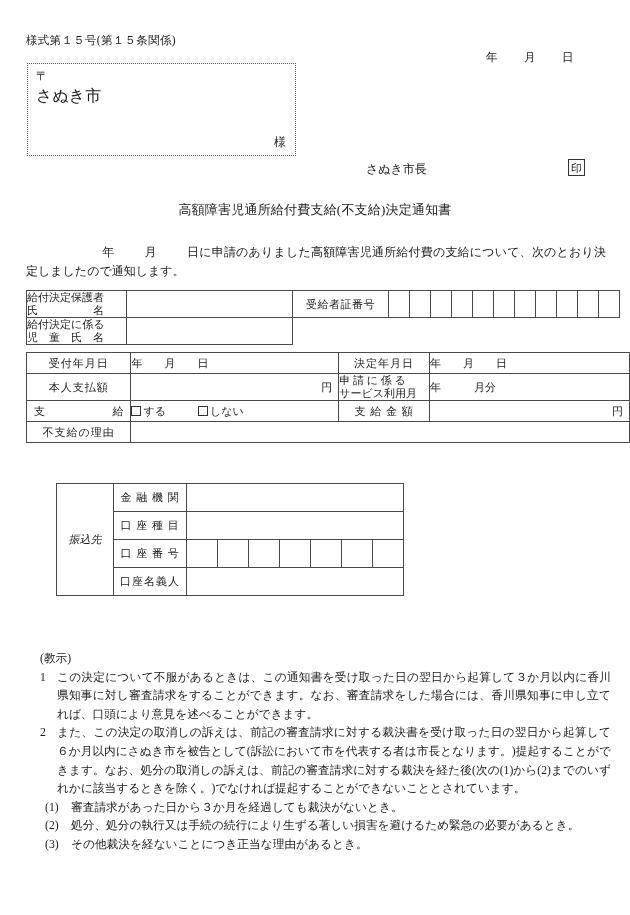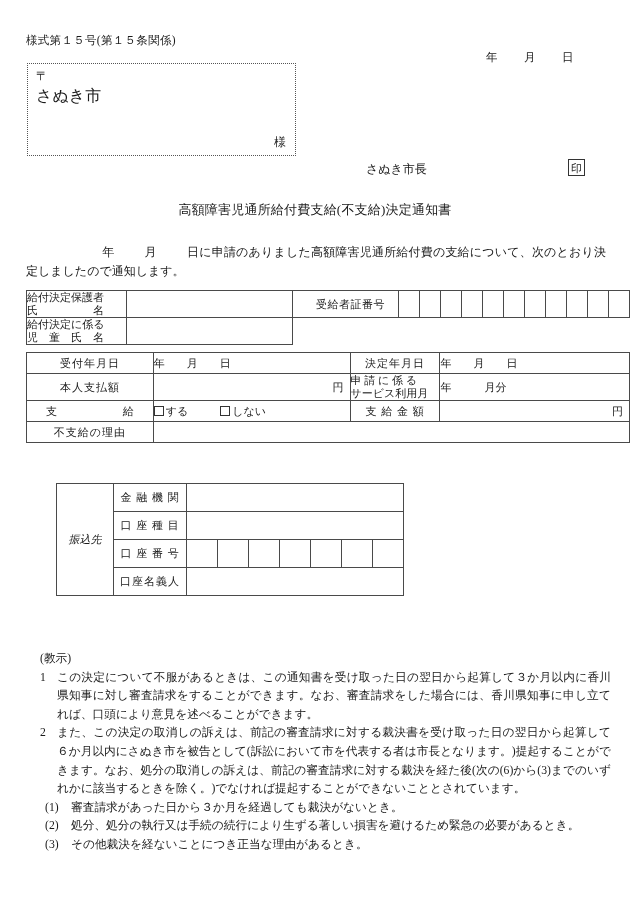--- a/index.html
+++ b/index.html
@@ -136,39 +136,38 @@
   }
   .lbl2 {
     text-align: left;
     line-height: 13px;
     white-space: nowrap;
     font-family: Liberation Serif, serif;
   }
   .lbl-sp {
     text-align: justify;
     text-align-last: justify;
-    padding: 0 19px !important;
+    padding: 0 7px !important;
     white-space: nowrap;
   }
   .blank { background: #fff; }
   .cellbox { width: 20px; }
 
   
   #table-beneficiary { left: 26px; top: 290px; }
   #table-beneficiary td.t1-label {
     width: 99px;
     height: 26px;
     line-height: 13px;
   }
   #table-beneficiary td.t1-value { width: 165px; }
   #table-beneficiary td.t1-certlabel {
     width: 95px;
     text-align: center;
     letter-spacing: 0.5px;
-    padding-left: 10px;
   }
 
   
   #table-decision { left: 26px; top: 352px; }
   #table-decision td { height: 20px; }
   #table-decision td.c1 { width: 90px; }
   #table-decision td.c2 { width: 205px; }
   #table-decision td.c3 { width: 90px; }
   #table-decision td.c4 { width: 197px; }
   .yen-right {
@@ -349,21 +348,21 @@
     </table>
 
   <div class="instr">
     <div class="instr-title">(教示)</div>
 
     <div class="instr-item">
       <span class="num">1</span><span>この決定について不服があるときは、この通知書を受け取った日の翌日から起算して３か月以内に香川県知事に対し審査請求をすることができます。なお、審査請求をした場合には、香川県知事に申し立てれば、口頭により意見を述べることができます。</span>
     </div>
 
     <div class="instr-item">
-      <span class="num">2</span><span>また、この決定の取消しの訴えは、前記の審査請求に対する裁決書を受け取った日の翌日から起算して６か月以内にさぬき市を被告として(訴訟において市を代表する者は市長となります。)提起することができます。なお、処分の取消しの訴えは、前記の審査請求に対する裁決を経た後(次の(6)から(3)までのいずれかに該当するときを除く。)でなければ提起することができないこととされています。</span>
+      <span class="num">2</span><span>また、この決定の取消しの訴えは、前記の審査請求に対する裁決書を受け取った日の翌日から起算して６か月以内にさぬき市を被告として(訴訟において市を代表する者は市長となります。)提起することができます。なお、処分の取消しの訴えは、前記の審査請求に対する裁決を経た後(次の(1)から(2)までのいずれかに該当するときを除く。)でなければ提起することができないこととされています。</span>
     </div>
 
     <div class="sub-item">
       <span class="num">(1)</span><span>審査請求があった日から３か月を経過しても裁決がないとき。</span>
     </div>
     <div class="sub-item">
       <span class="num">(2)</span><span>処分、処分の執行又は手続の続行により生ずる著しい損害を避けるため緊急の必要があるとき。</span>
     </div>
     <div class="sub-item">
       <span class="num">(3)</span><span>その他裁決を経ないことにつき正当な理由があるとき。</span>

